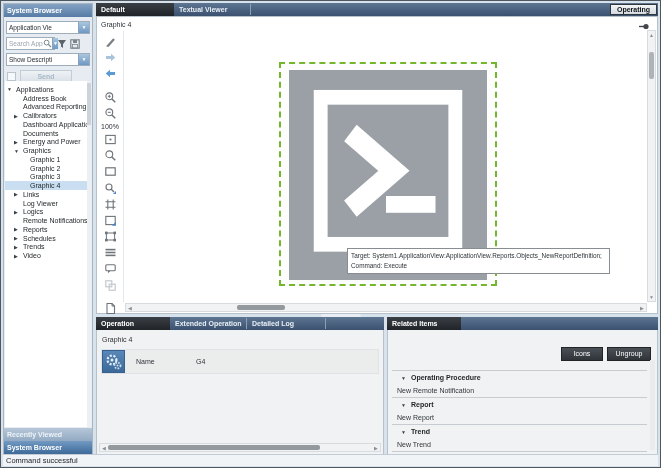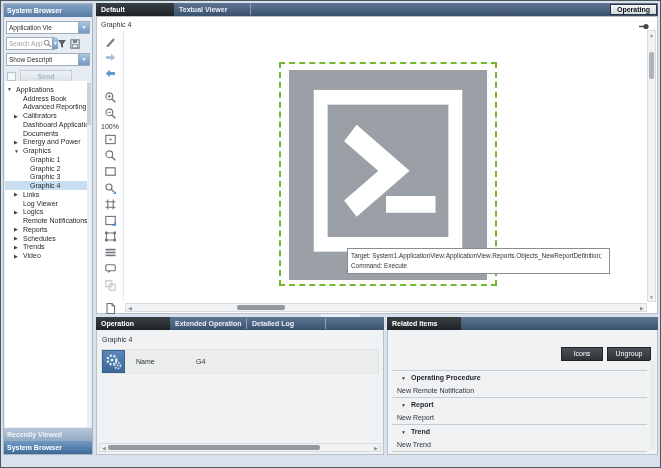--- a/index.html
+++ b/index.html
@@ -447,14 +447,15 @@
             <span class="rel-tri">▼</span>
             <span>Trend</span>
           </div>
           <div class="rel-item">New Trend</div>
           <div class="rel-end"></div>
         </div>
       <div class="rel-vscroll"></div>
     </div>
   </div>
 
+  <div class="statusbar">Command successful</div>
 
 </div>
 
 </body></html>

